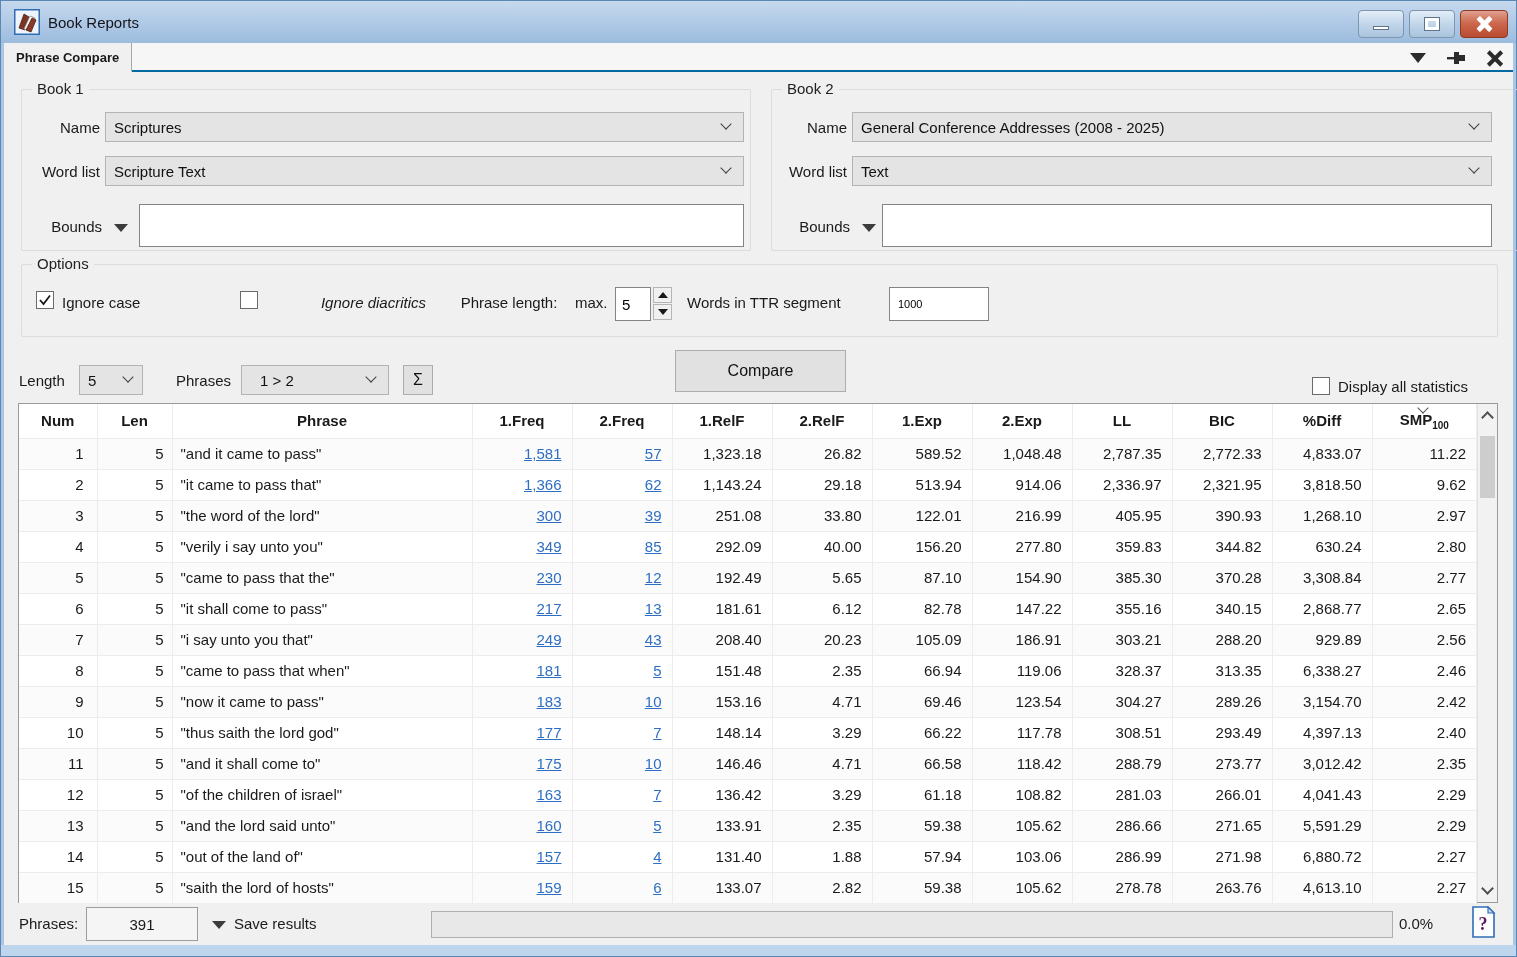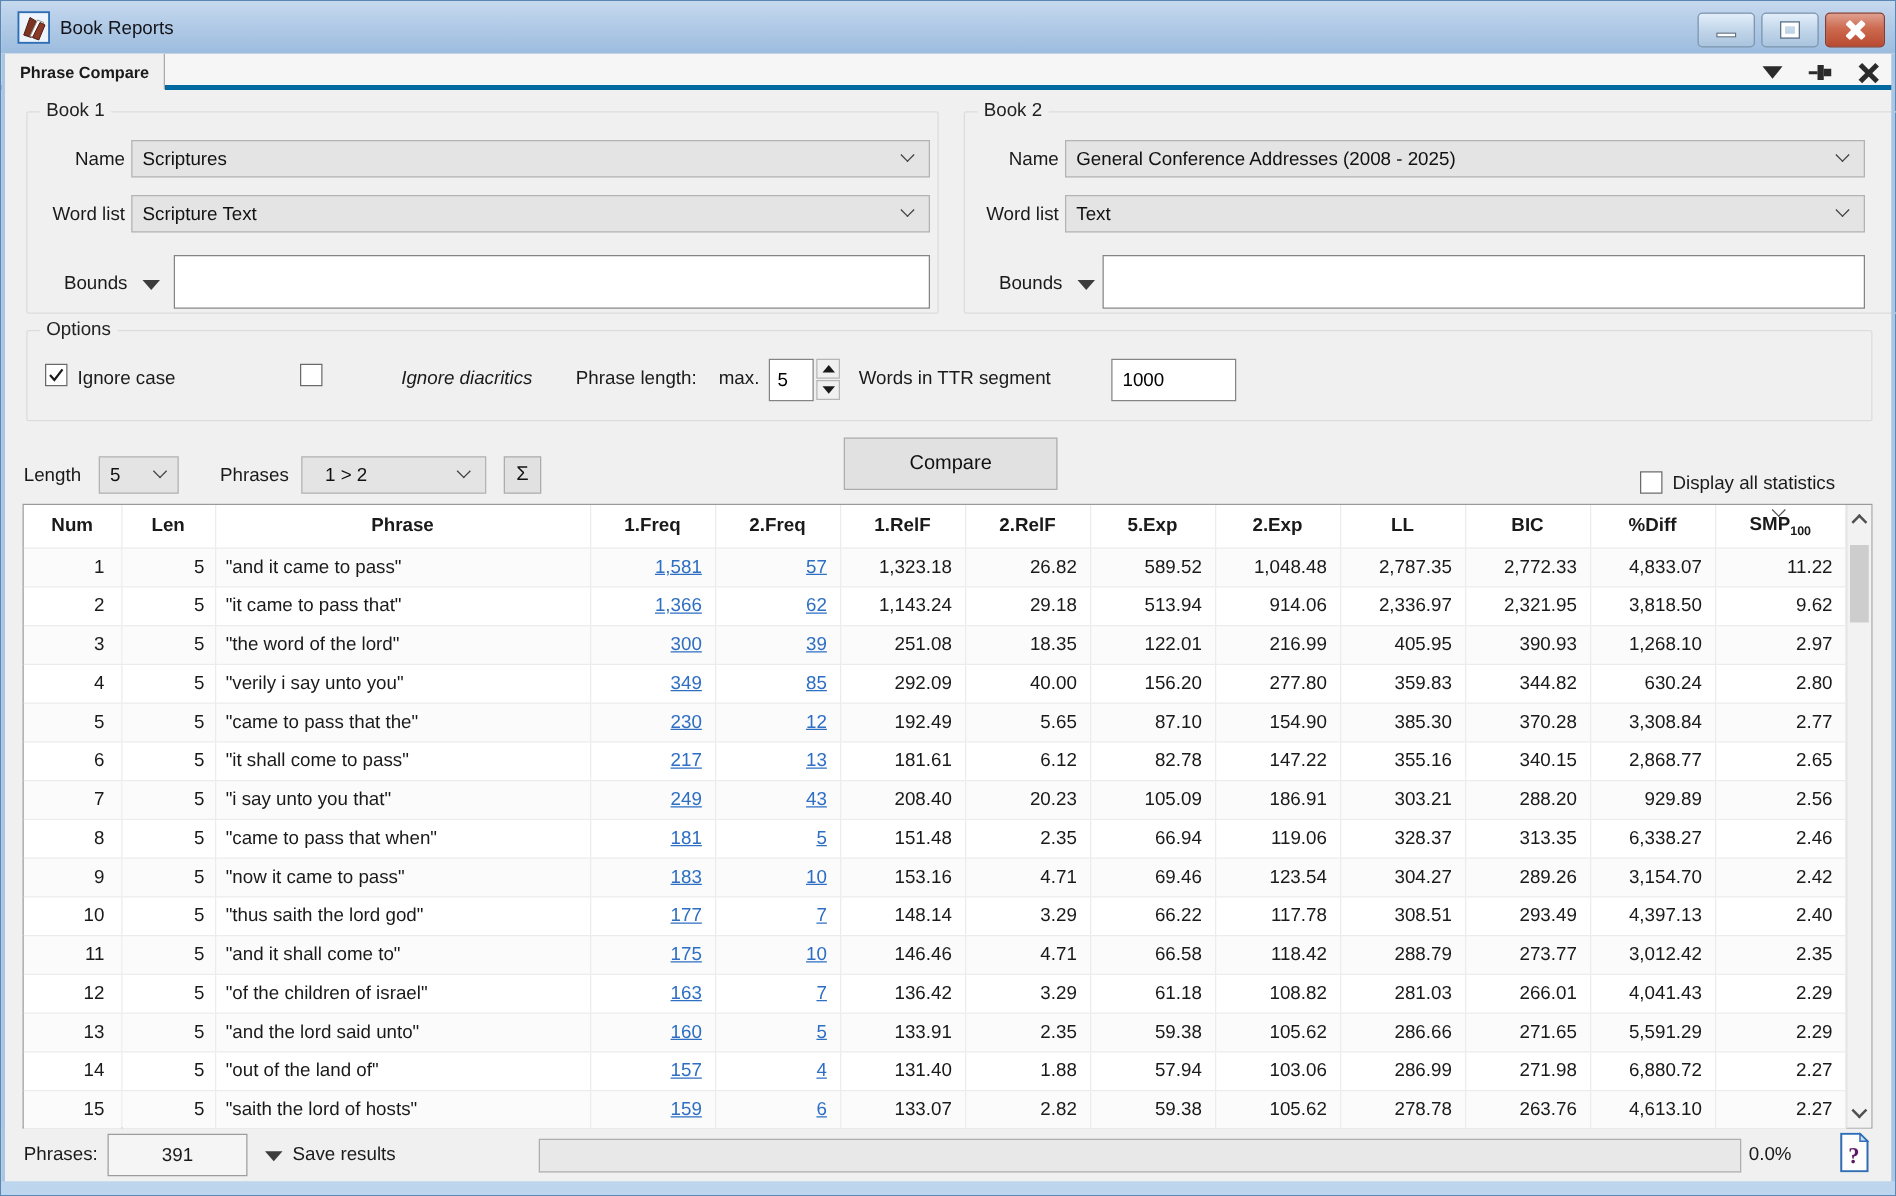--- a/index.html
+++ b/index.html
@@ -25,21 +25,21 @@
     background:linear-gradient(180deg,#e0a090 0%,#cd6a4f 45%,#b94a30 100%); }
   .glyph-min { width:16px; height:4px; background:#fff; border:1px solid #5e7388; margin-top:8px; }
   .glyph-max { width:14px; height:12px; border:3px solid #fff; outline:1px solid #5e7388; background:transparent; }
   .glyph-x { position:relative; width:18px; height:16px; }
   .glyph-x::before,.glyph-x::after { content:""; position:absolute; left:7px; top:-1px;
     width:5px; height:18px; background:#fff; border-radius:1px; }
   .glyph-x::before { transform:rotate(45deg); } .glyph-x::after { transform:rotate(-45deg); }
 
   
   .tabstrip { position:absolute; left:0; top:42px; width:100%; height:29px;
-    background:#f6f6f6; border-bottom:4px solid #0369a1; }
+    background:#f6f6f6; border-bottom:2px solid #0369a1; }
   .tab { position:absolute; left:3px; top:0; height:29px; padding:0 12px;
     background:#f0f0f0; border-right:1px solid #a9a9a9; border-bottom:1px solid #f0f0f0;
     display:flex; align-items:center; font-size:13px; font-weight:bold; }
   .tabicons { position:absolute; right:14px; top:0; height:29px; display:flex; align-items:center; gap:20px; }
   .tri-down { width:0; height:0; border-left:8px solid transparent; border-right:8px solid transparent;
     border-top:10px solid #2b2b2b; }
   .tab-x { position:relative; width:16px; height:16px; }
   .tab-x::before,.tab-x::after { content:""; position:absolute; left:6.5px; top:-1px; width:4px; height:19px; background:#2b2b2b; }
   .tab-x::before { transform:rotate(45deg); } .tab-x::after { transform:rotate(-45deg); }
 
@@ -50,21 +50,21 @@
 
   
   .groupbox { position:absolute; border:1px solid #dcdcdc; border-radius:2px; }
   .legend { position:absolute; top:-10px; left:10px; background:#f0f0f0; padding:0 5px; font-size:15px; color:#222; }
   .flabel { position:absolute; text-align:right; color:#1a1a1a; }
 
   .combo { position:absolute; background:#e4e4e4; border:1px solid #b3b3b3; height:30px;
     display:flex; align-items:center; padding:0 30px 0 8px; font-size:15px; color:#111; }
   .chev { position:absolute; right:13px; top:50%; width:8px; height:8px; margin-top:-7px;
     border-right:1.4px solid #3f3f3f; border-bottom:1.4px solid #3f3f3f; transform:rotate(45deg); }
-  .tinput { position:absolute; background:#fff; border:1px solid #848484; font-family:inherit; font-size:15px; padding:0 8px; }
+  .tinput { position:absolute; background:#fff; border:1px solid #848484; font-family:inherit; font-size:11px; padding:0 8px; }
   .tri-sm { display:inline-block; width:0; height:0; border-left:7px solid transparent; border-right:7px solid transparent; border-top:8px solid #3c3c3c; }
 
   
   .cb { position:absolute; width:18px; height:18px; background:#fff; border:1px solid #6a6a6a; }
   .cb svg { position:absolute; left:1px; top:1px; }
 
   
   .spin-box { position:absolute; display:flex; }
   .spin-val { width:36px; height:34px; background:#fff; border:1px solid #848484; font-family:inherit; font-size:15px; padding:0 6px; }
   .spin-btns { display:flex; flex-direction:column; margin-left:2px; }
@@ -242,21 +242,21 @@
       </colgroup>
       <thead>
         <tr>
           <th>Num</th>
           <th>Len</th>
           <th>Phrase</th>
           <th>1.Freq</th>
           <th>2.Freq</th>
           <th>1.RelF</th>
           <th>2.RelF</th>
-          <th>5.Exp</th>
+          <th>1.Exp</th>
           <th>2.Exp</th>
           <th>LL</th>
           <th>BIC</th>
           <th>%Diff</th>
           <th>
             <span class="sort-chev"></span>
             <span>SMP</span><sub>100</sub>
           </th>
         </tr>
       </thead>
@@ -291,21 +291,21 @@
             <td class="c-val">3,818.50</td>
             <td class="c-val">9.62</td>
           </tr>
           <tr>
             <td class="c-num">3</td>
             <td class="c-len">5</td>
             <td class="c-phrase">"the word of the lord"</td>
             <td class="c-val"><a class="freq-link">300</a></td>
             <td class="c-val"><a class="freq-link">39</a></td>
             <td class="c-val">251.08</td>
-            <td class="c-val">18.35</td>
+            <td class="c-val">33.80</td>
             <td class="c-val">122.01</td>
             <td class="c-val">216.99</td>
             <td class="c-val">405.95</td>
             <td class="c-val">390.93</td>
             <td class="c-val">1,268.10</td>
             <td class="c-val">2.97</td>
           </tr>
           <tr>
             <td class="c-num">4</td>
             <td class="c-len">5</td>

